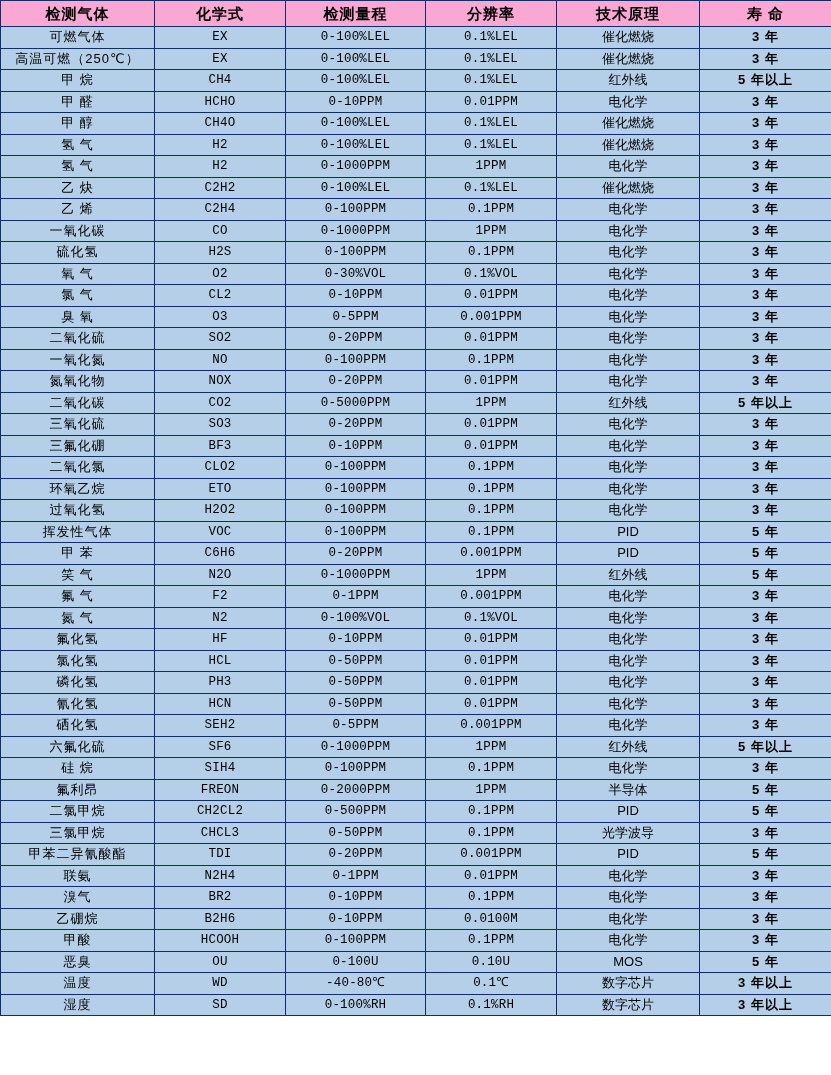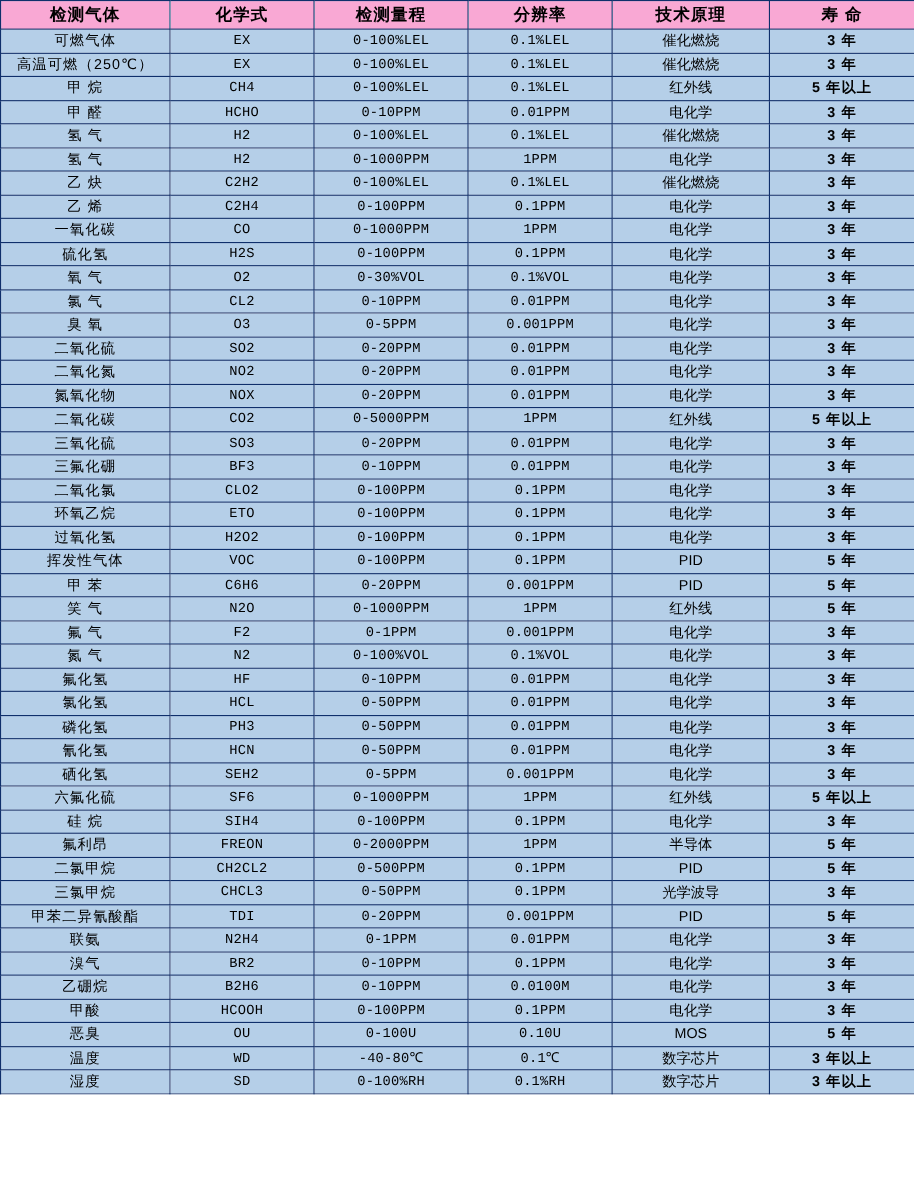--- a/index.html
+++ b/index.html
@@ -111,20 +111,28 @@
       </tr>
       <tr>
         <td class="name">甲 醛</td>
         <td class="formula">HCHO</td>
         <td class="range">0-10PPM</td>
         <td class="res">0.01PPM</td>
         <td class="principle">电化学</td>
         <td class="life">3 年</td>
       </tr>
       <tr>
+        <td class="name">甲 醇</td>
+        <td class="formula">CH4O</td>
+        <td class="range">0-100%LEL</td>
+        <td class="res">0.1%LEL</td>
+        <td class="principle">催化燃烧</td>
+        <td class="life">3 年</td>
+      </tr>
+      <tr>
         <td class="name">氢 气</td>
         <td class="formula">H2</td>
         <td class="range">0-100%LEL</td>
         <td class="res">0.1%LEL</td>
         <td class="principle">催化燃烧</td>
         <td class="life">3 年</td>
       </tr>
       <tr>
         <td class="name">氢 气</td>
         <td class="formula">H2</td>
@@ -191,24 +199,24 @@
       </tr>
       <tr>
         <td class="name">二氧化硫</td>
         <td class="formula">SO2</td>
         <td class="range">0-20PPM</td>
         <td class="res">0.01PPM</td>
         <td class="principle">电化学</td>
         <td class="life">3 年</td>
       </tr>
       <tr>
-        <td class="name">二氧化氮</td>
-        <td class="formula">NO2</td>
-        <td class="range">0-20PPM</td>
-        <td class="res">0.01PPM</td>
+        <td class="name">一氧化氮</td>
+        <td class="formula">NO</td>
+        <td class="range">0-100PPM</td>
+        <td class="res">0.1PPM</td>
         <td class="principle">电化学</td>
         <td class="life">3 年</td>
       </tr>
       <tr>
         <td class="name">氮氧化物</td>
         <td class="formula">NOX</td>
         <td class="range">0-20PPM</td>
         <td class="res">0.01PPM</td>
         <td class="principle">电化学</td>
         <td class="life">3 年</td>

